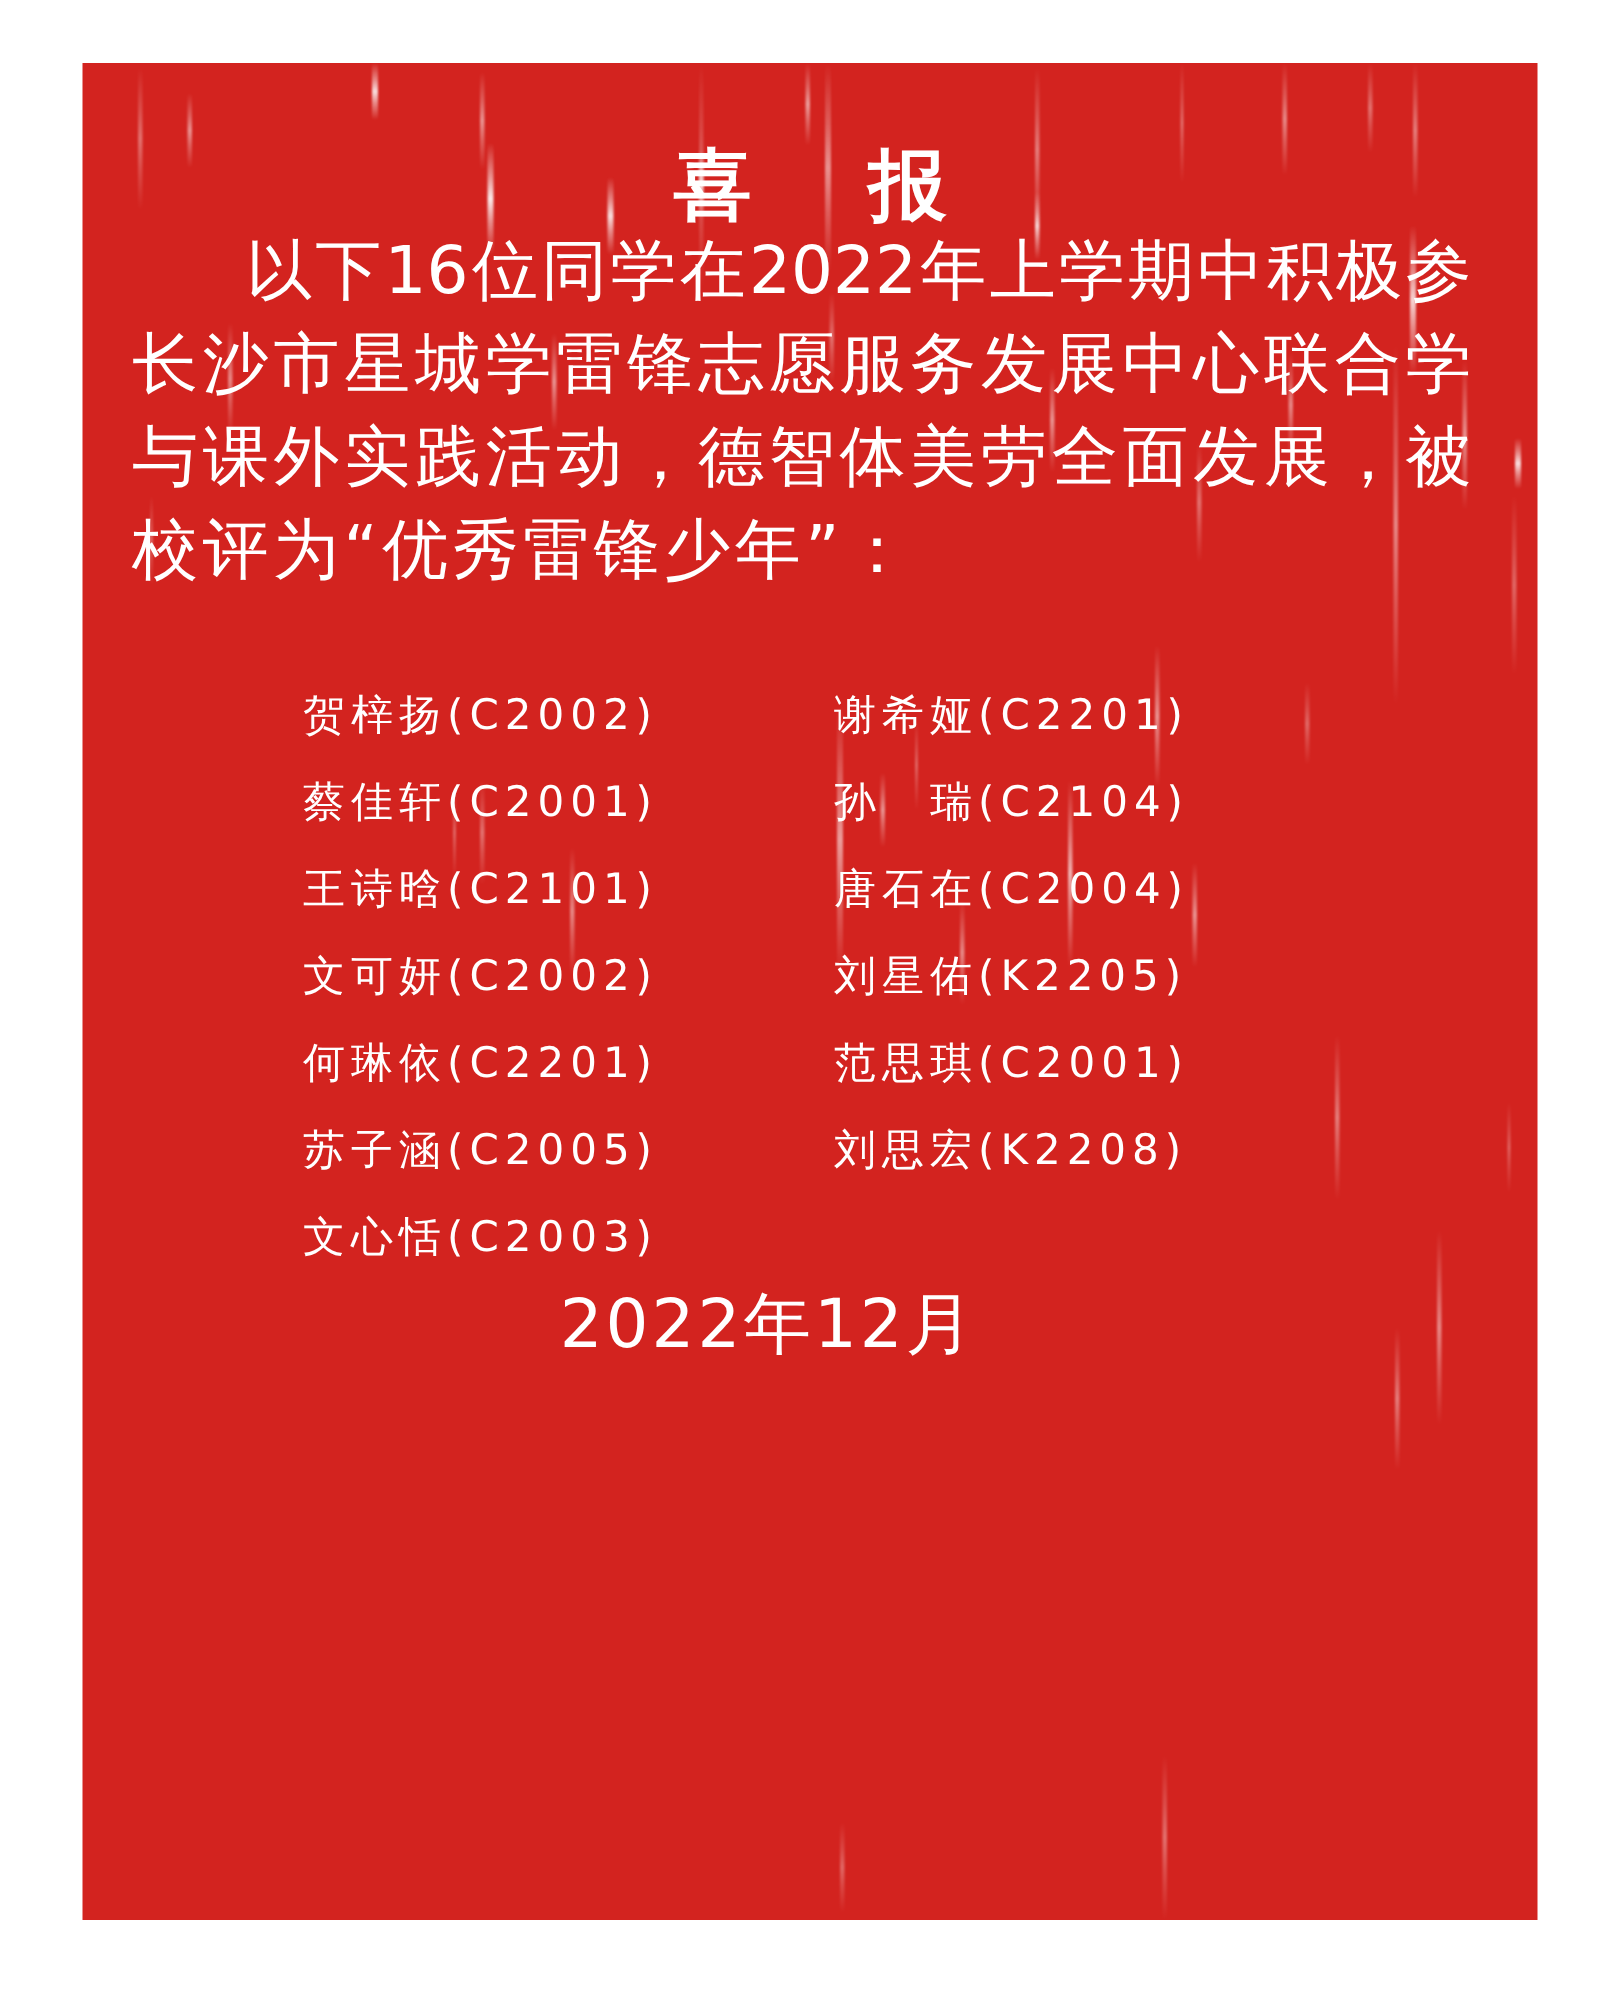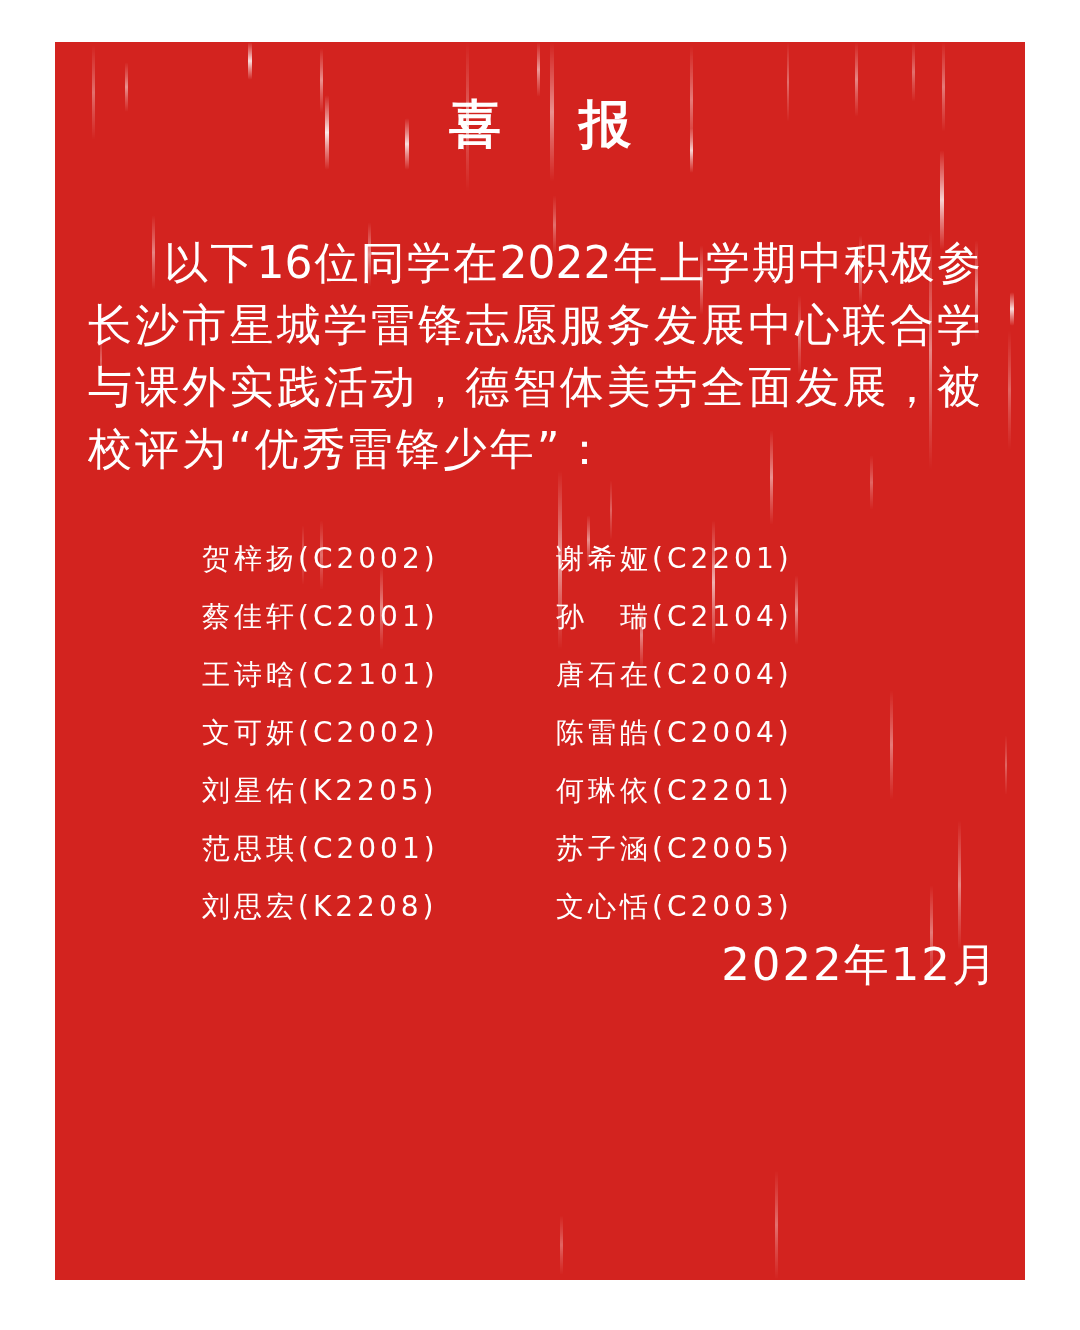--- a/index.html
+++ b/index.html
@@ -39,21 +39,20 @@
     margin-top: 56px;
     display: flex;
     justify-content: center;
     gap: 78px;
     font-size: 52px;
     font-weight: 700;
     line-height: 52px;
     letter-spacing: 0;
   }
   .paragraph {
-    margin-top: 82px;
     padding: 0 44px 0 33px;
     font-size: 44px;
     line-height: 62px;
     font-weight: 400;
   }
   .pline { white-space: nowrap; }
   .pline.just {
     white-space: normal;
     text-align: justify;
     text-align-last: justify;
@@ -72,22 +71,22 @@
   .name-cell { line-height: 58px; white-space: nowrap; }
   .signature {
     margin-top: 49px;
     padding-right: 44px;
     text-align: right;
     font-size: 45px;
     line-height: 58px;
     letter-spacing: 1px;
   }
   .date {
-    padding-right: 26px;
-    text-align: right;
+    padding-right: 56px;
+    text-align: center;
     font-size: 45px;
     line-height: 58px;
     letter-spacing: 2px;
   }
 </style>
 </head>
 <body>
 
 <div class="page" style="background: rgb(255, 255, 255);">
   <div class="poster" style="background: rgb(211, 35, 31); color: rgb(255, 255, 255);">
@@ -150,21 +149,20 @@
         <div class="pline last">校评为“优秀雷锋少年”：</div>
       </div>
       <div class="names" id="names">
           <div class="name-cell">贺梓扬(C2002)</div>
           <div class="name-cell">谢希娅(C2201)</div>
           <div class="name-cell">蔡佳轩(C2001)</div>
           <div class="name-cell">孙　瑞(C2104)</div>
           <div class="name-cell">王诗晗(C2101)</div>
           <div class="name-cell">唐石在(C2004)</div>
           <div class="name-cell">文可妍(C2002)</div>
-          <div class="name-cell">陈雷皓(C2004)</div>
           <div class="name-cell">刘星佑(K2205)</div>
           <div class="name-cell">何琳依(C2201)</div>
           <div class="name-cell">范思琪(C2001)</div>
           <div class="name-cell">苏子涵(C2005)</div>
           <div class="name-cell">刘思宏(K2208)</div>
           <div class="name-cell">文心恬(C2003)</div>
         </div>
       <div class="date">2022年12月</div>
     </div>
   </div>

